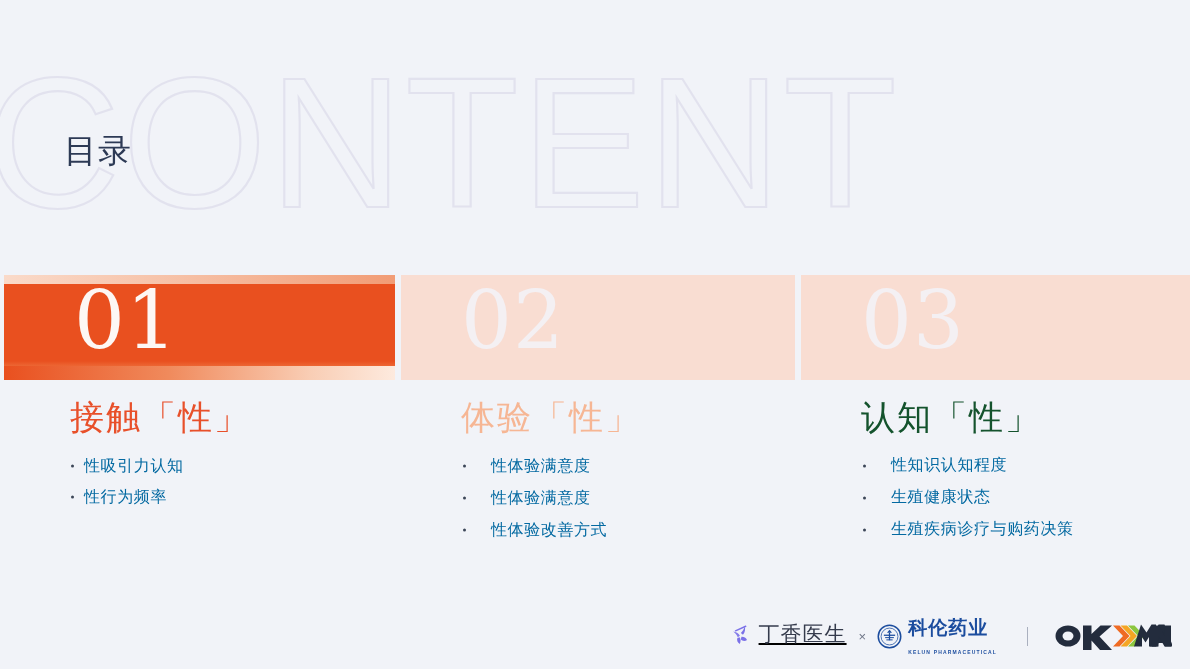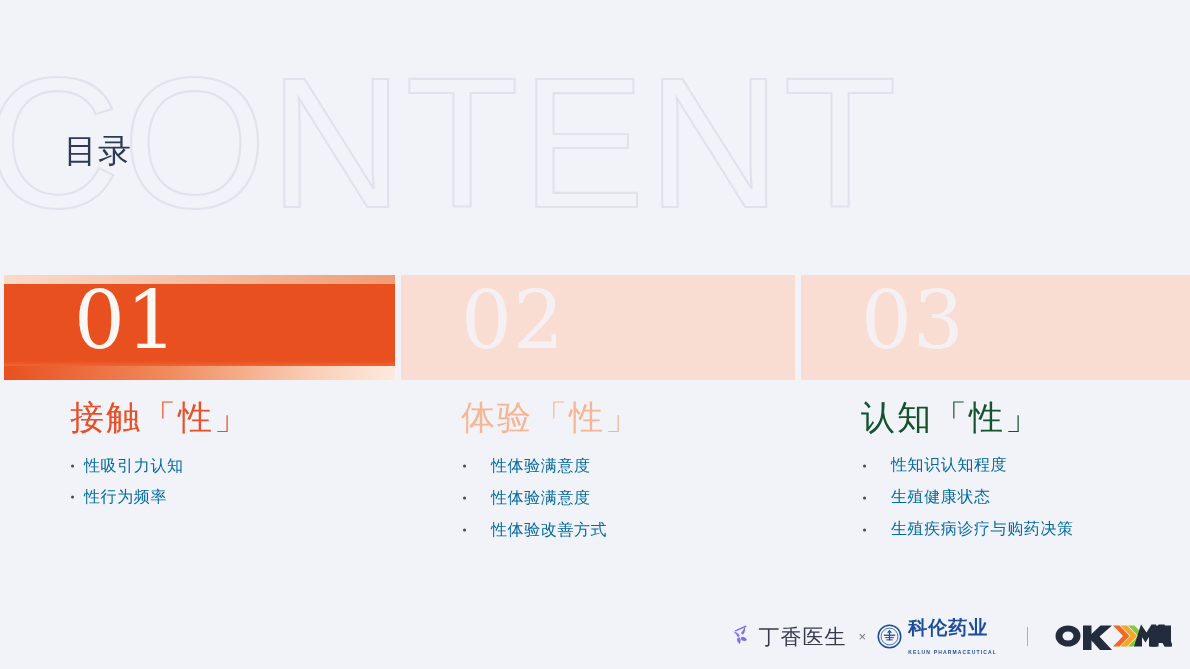--- a/index.html
+++ b/index.html
@@ -181,22 +181,22 @@
     display: flex;
     align-items: center;
     gap: 0px;
   }
   .logo-group {
     display: flex;
     align-items: center;
   }
   .dxy-logo {
     display: flex;
-    align-items: center;
     gap: 5px;
+    text-decoration: underline;
   }
   .dxy-mark { width: 26px; height: 26px; display: block; }
   .dxy-text {
     font-size: 21px;
     color: #353b4c;
     letter-spacing: 1px;
     line-height: 1;
     font-weight: 400;
   }
   .cross {

